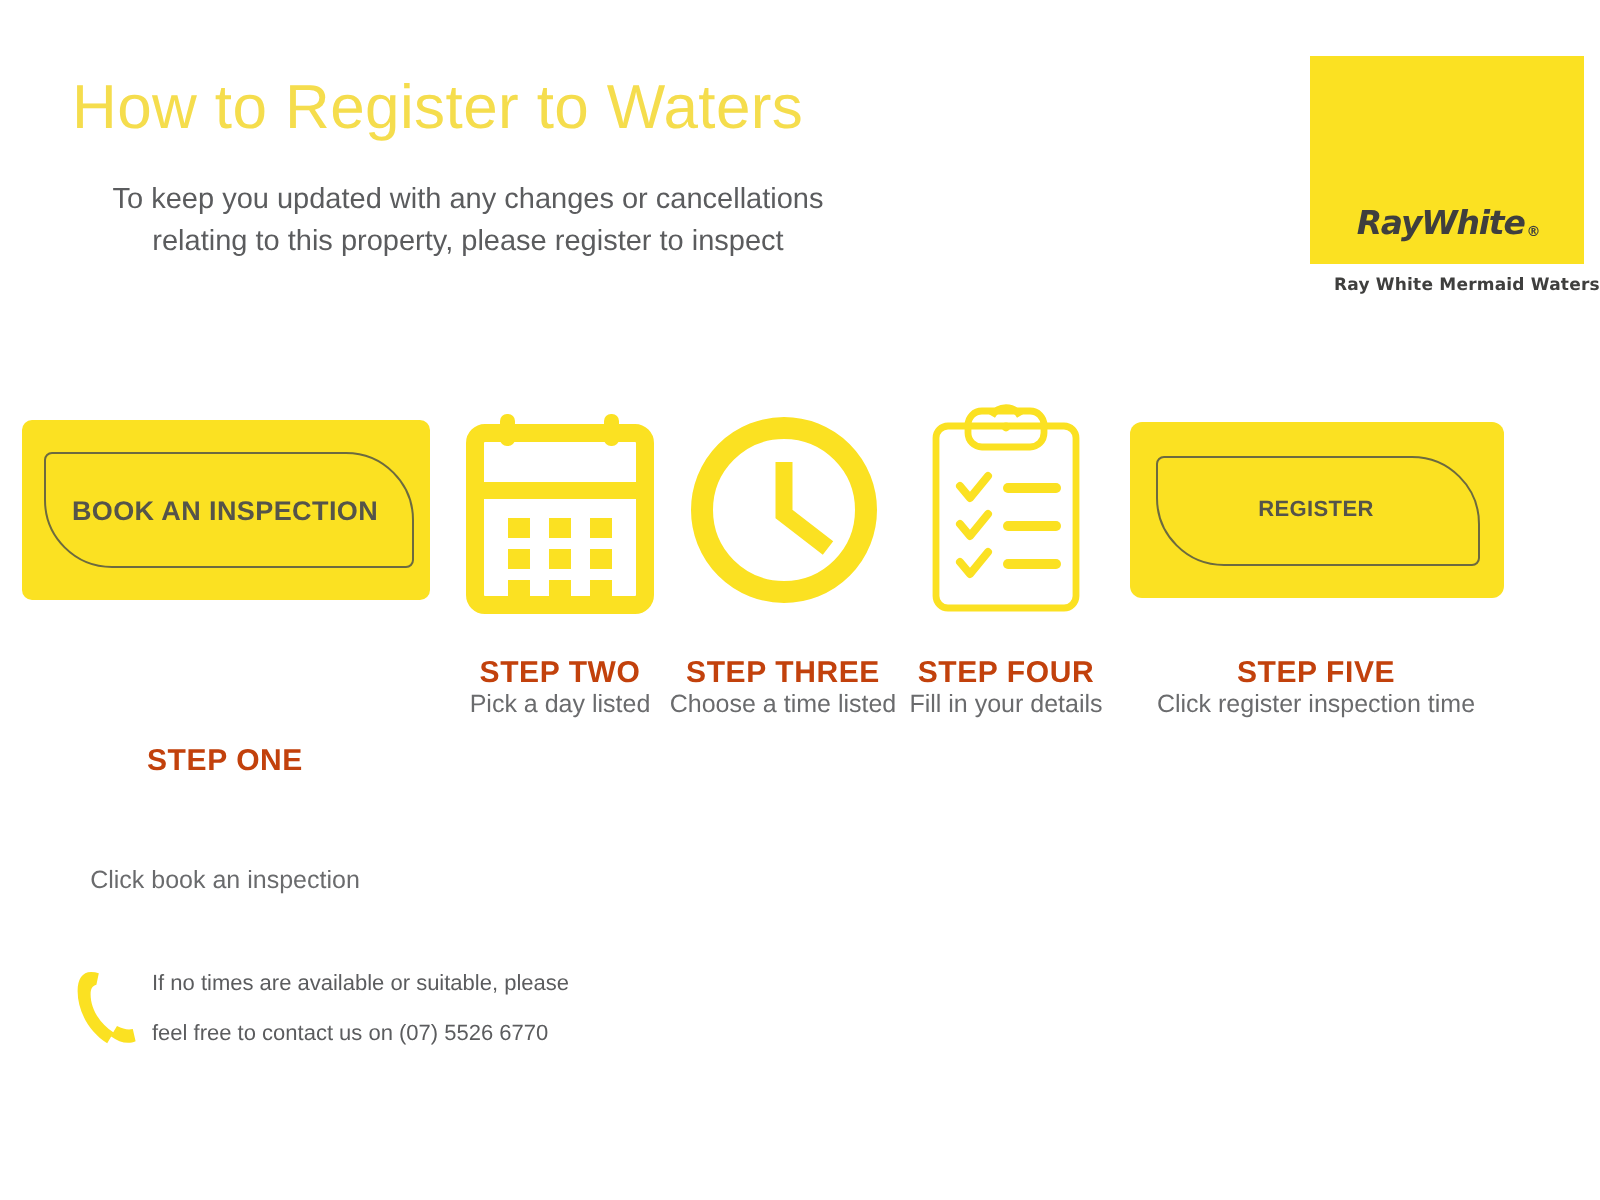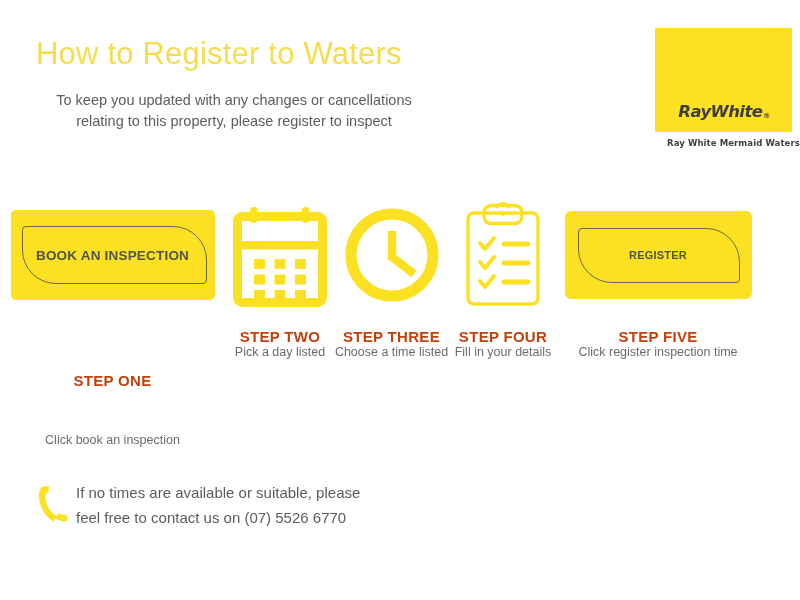--- a/index.html
+++ b/index.html
@@ -169,21 +169,21 @@
     left: 36px; top: 480px;
     display: flex;
     align-items: center;
   }
   .footer-icon {
     width: 34px; height: 44px;
     flex: none;
     margin-right: 6px;
   }
   .footer-text {
-    font-size: 15px;
+    font-size: 11px;
     line-height: 25px;
     color: #5b5c5e;
   }
   .footer-line { display: block; white-space: nowrap; }
 </style>
 </head>
 <body>
 
 <div class="page">
 

